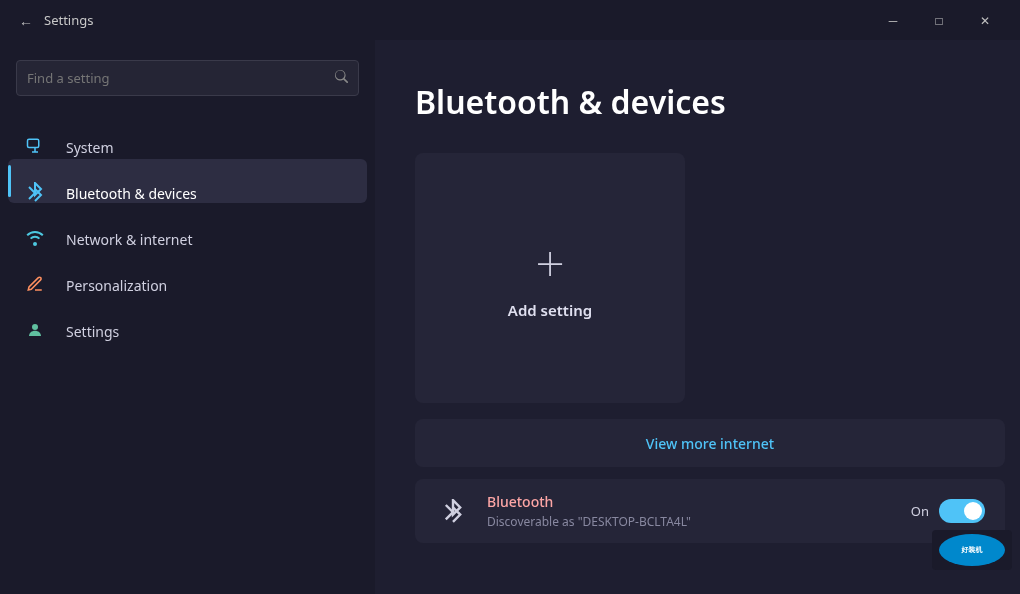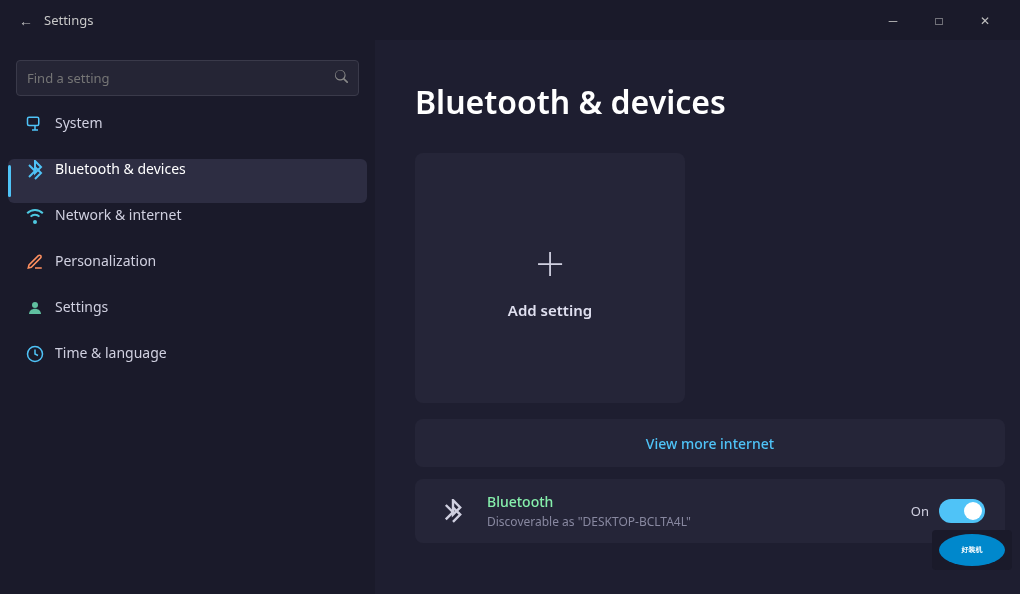--- a/index.html
+++ b/index.html
@@ -104,27 +104,27 @@
       font-family: inherit;
     }
     .search-icon-svg {
       color: #888;
       font-size: 13px;
     }
 
     
     .nav-item {
       display: flex;
-      align-items: flex-start;
+      align-items: flex-end;
       height: 44px;
       padding: 0 16px;
       cursor: pointer;
       border-radius: 6px;
       margin: 1px 8px;
-      gap: 9px;
+      gap: 20px;
       position: relative;
     }
     .nav-item.active {
       background: #2d2d42;
     }
     .nav-item.active::before {
       content: '';
       position: absolute;
       left: 0;
       top: 6px;
@@ -231,21 +231,21 @@
       justify-content: center;
       color: #d0d0e0;
       font-size: 18px;
     }
     .bluetooth-info {
       flex: 1;
     }
     .bluetooth-name {
       font-size: 14px;
       font-weight: 500;
-      color: #86efac;
+      color: #fca5a5;
     }
     .bluetooth-sub {
       font-size: 12px;
       color: #8888a0;
       margin-top: 2px;
     }
     .toggle-area {
       display: flex;
       align-items: center;
       gap: 10px;
@@ -394,29 +394,20 @@
       <div class="nav-item">
         <div class="nav-icon icon-accounts">
           <svg width="18" height="18" viewBox="0 0 24 24" fill="currentColor">
             <circle cx="12" cy="8" r="4"></circle>
             <path d="M4 20c0-4 3.6-7 8-7s8 3 8 7"></path>
           </svg>
         </div>
         <span class="nav-label">Settings</span>
       </div>
 
-      <div class="nav-item">
-        <div class="nav-icon icon-time">
-          <svg width="18" height="18" viewBox="0 0 24 24" fill="none" stroke="currentColor" stroke-width="2">
-            <circle cx="12" cy="12" r="10"></circle>
-            <polyline points="12 6 12 12 16 14"></polyline>
-          </svg>
-        </div>
-        <span class="nav-label">Time &amp; language</span>
-      </div>
     </div>
 
     <div class="right-panel">
       <h1 class="page-title">Bluetooth &amp; devices</h1>
 
       <div class="add-device-card">
         <div class="add-device-plus">+</div>
         <div class="add-device-label">Add setting</div>
       </div>
 

